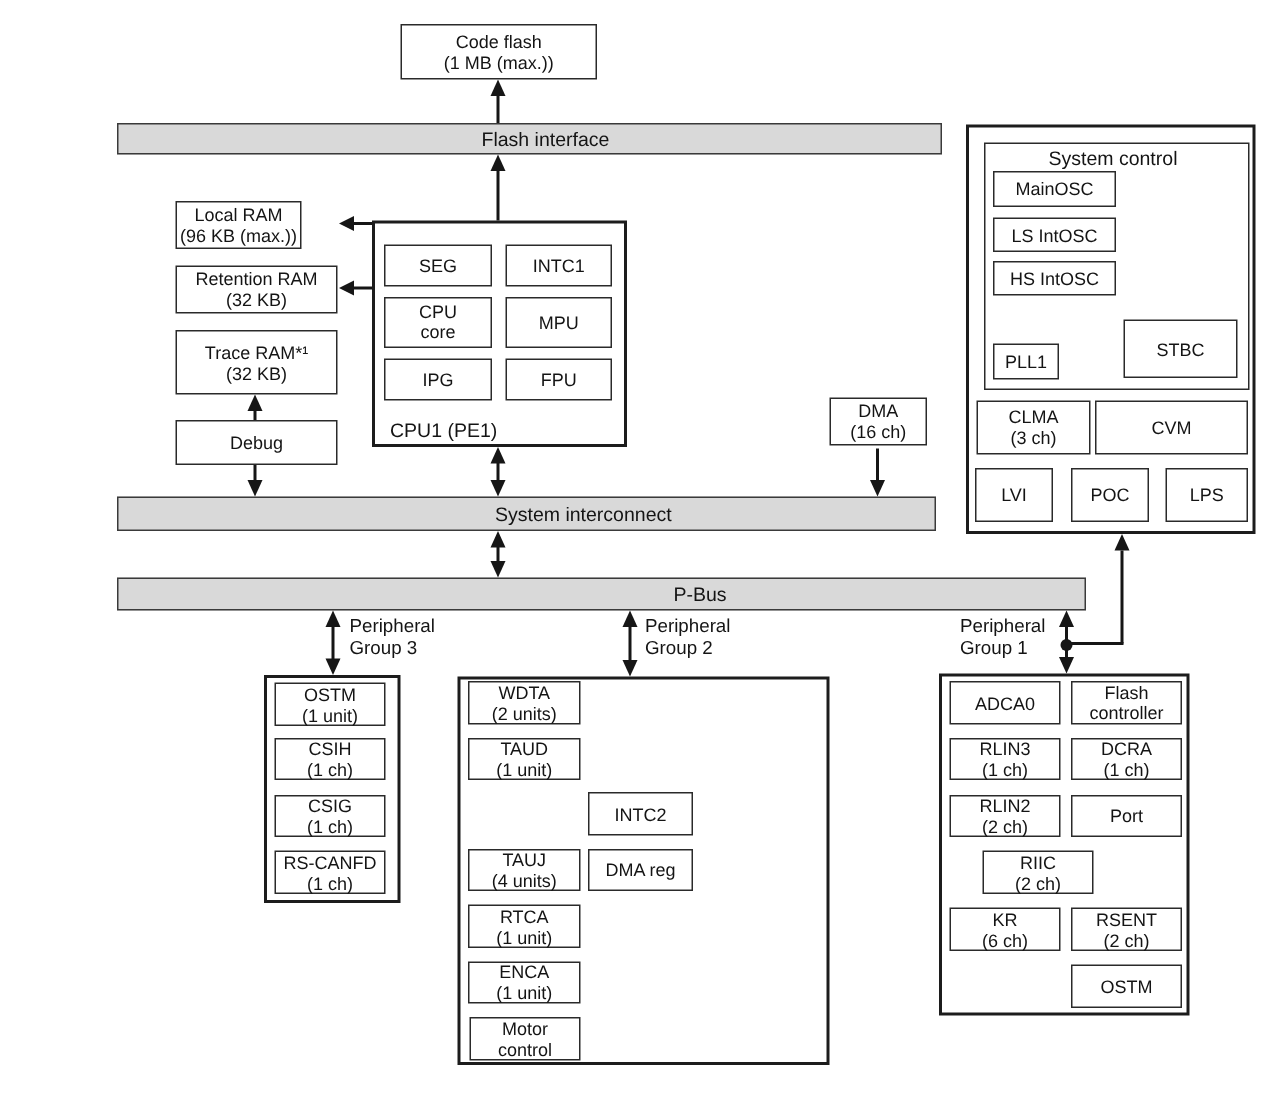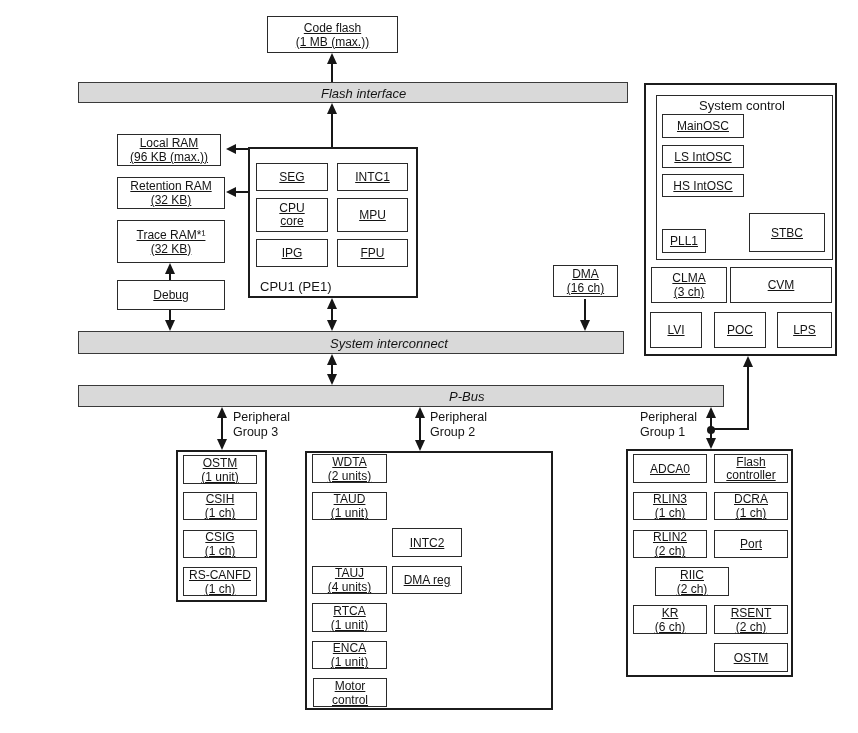--- a/index.html
+++ b/index.html
@@ -1,24 +1,24 @@
 <!DOCTYPE html>
 <html><head>
 <meta charset="utf-8">
 <style>
   html,body{margin:0;padding:0;background:#fff;}
   .cv{position:relative;width:858px;height:733px;background:#fff;overflow:hidden;
       font-family:"Liberation Sans","DejaVu Sans",sans-serif;color:#141414;}
   .b{position:absolute;box-sizing:border-box;background:#fff;border:1px solid #2a2a2a;
      display:flex;flex-direction:column;align-items:center;justify-content:center;
-     text-align:center;font-size:12px;line-height:14px;white-space:nowrap;text-decoration:underline;}
+     text-align:center;font-size:12px;line-height:14px;white-space:nowrap;}
   .fr{position:absolute;box-sizing:border-box;background:#fff;border:2px solid #1c1c1c;}
   .inb{position:absolute;box-sizing:border-box;background:#fff;border:1px solid #2a2a2a;}
   .bar{position:absolute;box-sizing:border-box;background:#d9d9d9;border:1px solid #3a3a3a;}
-  .bl{position:absolute;top:50%;transform:translateY(-50%);font-size:13px;white-space:nowrap;font-style:italic;}
+  .bl{position:absolute;top:50%;transform:translateY(-50%);font-size:13px;white-space:nowrap;}
   .lbl{position:absolute;font-size:12.5px;line-height:15px;white-space:nowrap;}
   .ttl{position:absolute;font-size:13px;white-space:nowrap;}
   .vl{position:absolute;width:2px;background:#161616;}
   .hl{position:absolute;height:2px;background:#161616;}
   .tu,.td,.tl{position:absolute;width:0;height:0;}
   .tu{border-left:5px solid transparent;border-right:5px solid transparent;border-bottom:11px solid #161616;}
   .td{border-left:5px solid transparent;border-right:5px solid transparent;border-top:11px solid #161616;}
   .tl{border-top:5px solid transparent;border-bottom:5px solid transparent;border-right:10px solid #161616;}
   .dot{position:absolute;width:8px;height:8px;border-radius:50%;background:#161616;}
 </style>
@@ -87,21 +87,21 @@
   <div class="dot" style="left:707px;top:426px"></div>
   <div class="hl" style="left:711px;top:428px;width:38px"></div>
   <div class="vl" style="left:747px;top:367px;height:62px"></div>
   <div class="tu" style="left:743px;top:356px"></div>
 
   <div class="b" style="left:267px;top:16px;width:131px;height:37px">
     <span>Code flash</span>
     <span>(1 MB (max.))</span>
   </div>
 
-  <div class="b" style="left:117px;top:134px;width:104px;height:32px">
+  <div class="b" style="left:117px;top:134px;width:84px;height:32px">
     <span>Local RAM</span>
     <span>(96 KB (max.))</span>
   </div>
   <div class="b" style="left:117px;top:177px;width:108px;height:32px">
     <span>Retention RAM</span>
     <span>(32 KB)</span>
   </div>
   <div class="b" style="left:117px;top:220px;width:108px;height:43px">
     <span>Trace RAM*¹</span>
     <span>(32 KB)</span>

